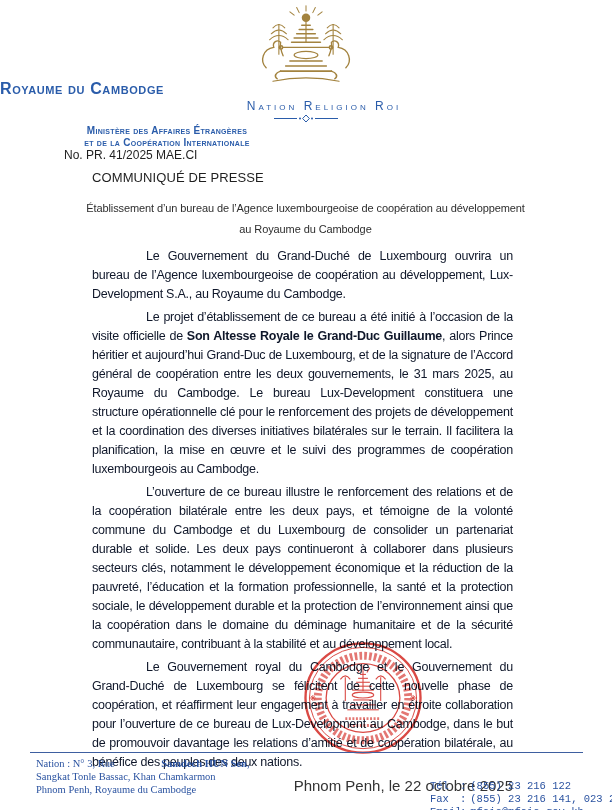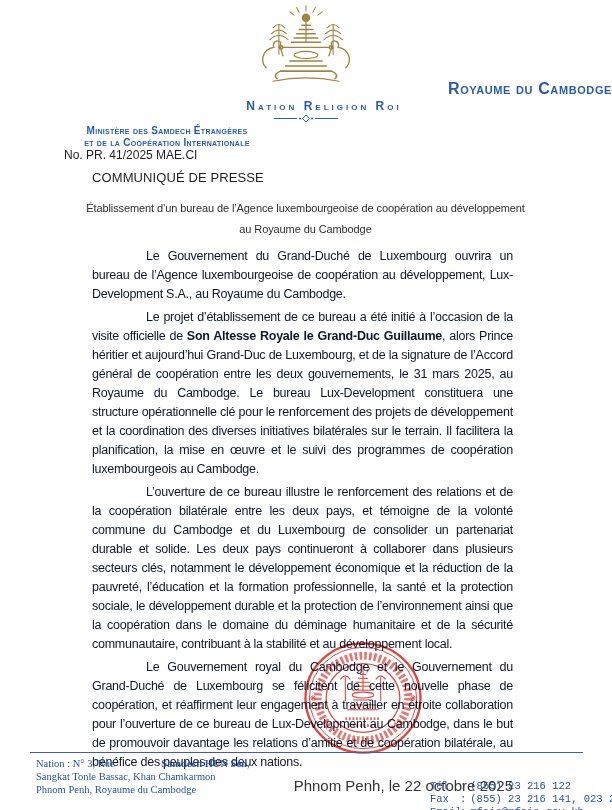--- a/index.html
+++ b/index.html
@@ -1,24 +1,24 @@
 <!DOCTYPE html>
 <html><head>
 <meta charset="utf-8">
 <style>
   html,body{margin:0;padding:0;background:#ffffff;}
   body{width:612px;height:810px;font-family:"Liberation Sans",sans-serif;}
   .page{position:relative;width:612px;height:810px;background:#ffffff;color:#383838;overflow:hidden;}
 
   
   .arms{position:absolute;top:5px;left:50%;transform:translateX(-50%);}
-  .kingdom{position:absolute;top:80px;left:0;right:0;text-align:right;
-    color:#2a5caa;font-weight:700;font-variant:small-caps;font-size:16px;letter-spacing:.6px;padding-left:22px;}
+  .kingdom{position:absolute;top:80px;left:0;right:0;text-align:left;
+    color:#2a5caa;font-weight:700;font-variant:small-caps;font-size:16px;letter-spacing:.6px;}
   .motto{position:absolute;top:99px;left:16px;right:0;text-align:center;
-    color:#2a5caa;font-weight:700;font-variant:small-caps;font-size:12px;letter-spacing:3px;margin-left:20px;}
+    color:#2a5caa;font-weight:400;font-variant:small-caps;font-size:12px;letter-spacing:3px;margin-left:20px;}
   .ornament{position:absolute;top:114px;left:50%;transform:translateX(-50%);}
   .ministry{position:absolute;top:125px;left:34px;width:266px;text-align:center;
     color:#2a5caa;font-weight:700;font-variant:small-caps;font-size:10px;line-height:12px;letter-spacing:.3px;}
   .docnum{position:absolute;top:148px;left:64px;font-size:12px;color:#1f1f1f;}
 
   
   .content{position:absolute;top:170px;left:92px;width:421px;}
   .kicker{font-size:13px;color:#1f1f1f;text-align:left;line-height:16px;letter-spacing:.1px;}
   .doc-title{font-size:11px;font-weight:400;color:#2e2e2e;text-align:center;
     line-height:21px;margin:12px -16px 7px -10px;letter-spacing:-.1px;}
@@ -100,21 +100,21 @@
     <g stroke="#2a5caa" fill="#2a5caa" stroke-width="1">
       <path d="M1 4.5 H24" fill="none"></path>
       <circle cx="27" cy="4.5" r="1" stroke="none"></circle>
       <polygon points="33,1 36.4,4.5 33,8 29.6,4.5" fill="none"></polygon>
       <circle cx="39" cy="4.5" r="1" stroke="none"></circle>
       <path d="M42 4.5 H65" fill="none"></path>
     </g>
   </svg>
 
   <div class="ministry">
-    <div>Ministère des Samdech Étrangères</div>
+    <div>Ministère des Affaires Étrangères</div>
     <div>et de la Coopération Internationale</div>
   </div>
 
   <div class="docnum">No. PR. 41/2025 MAE.CI</div>
 
   <main class="content">
     <div class="kicker">COMMUNIQUÉ DE PRESSE</div>
 
     <h1 class="doc-title">Établissement d’un bureau de l’Agence luxembourgeoise de coopération au développement au Royaume du Cambodge</h1>
 

